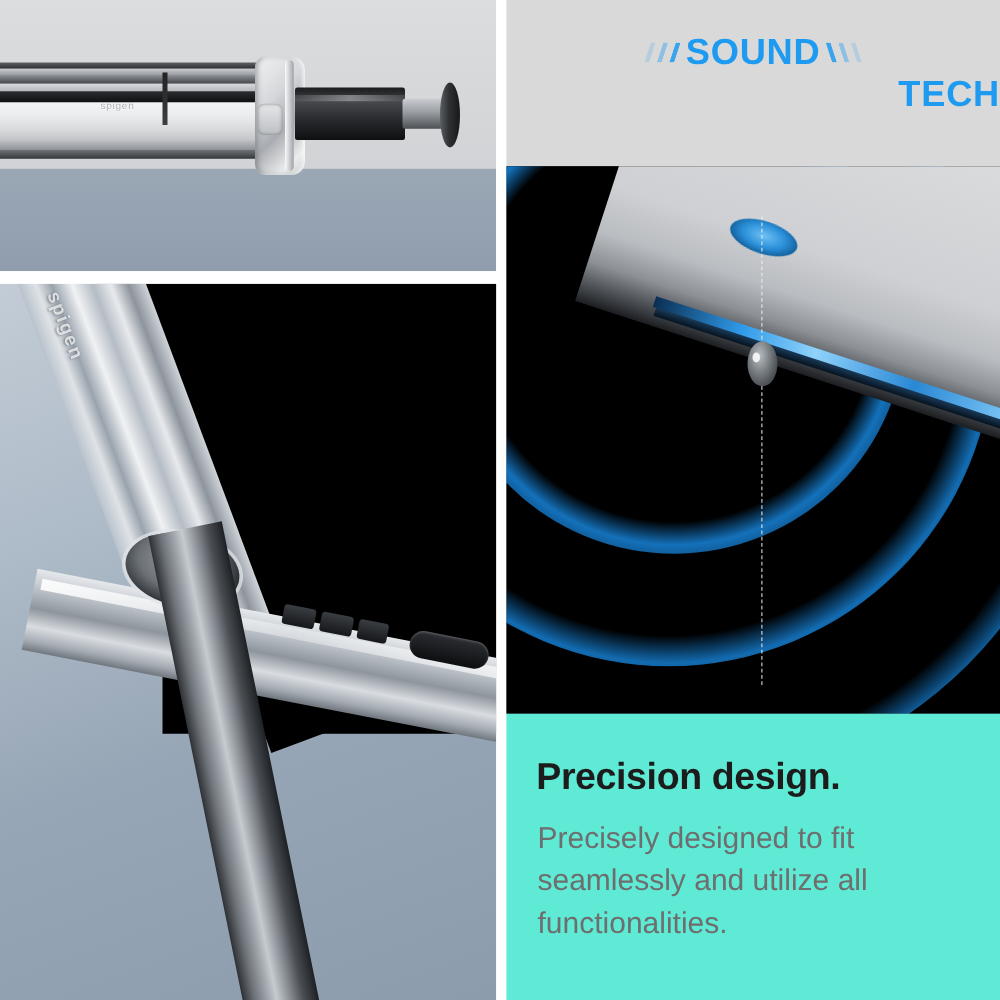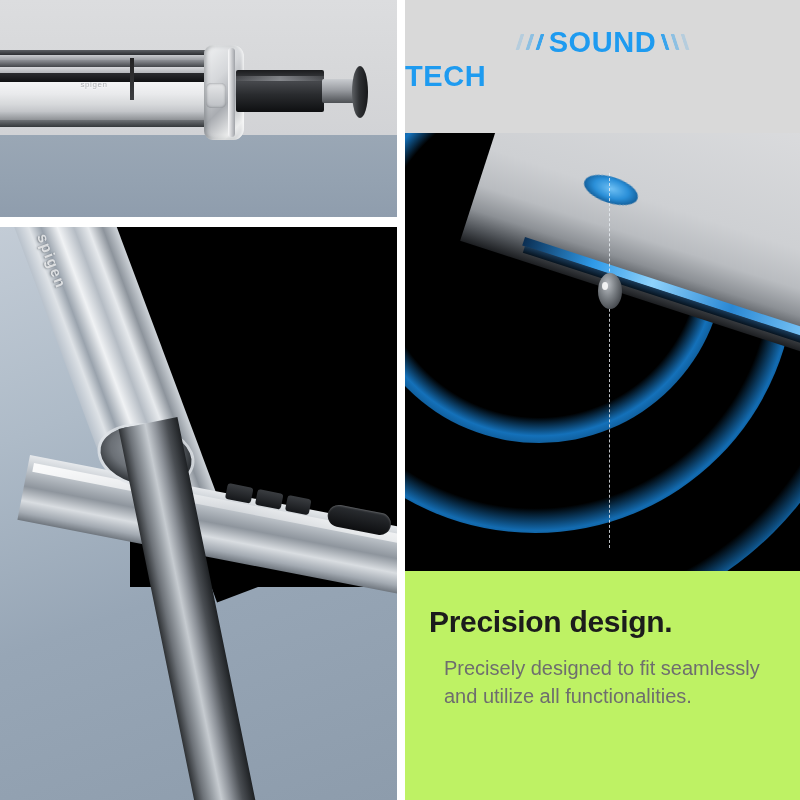--- a/index.html
+++ b/index.html
@@ -99,21 +99,21 @@
     box-shadow:0 0 0 3px rgba(224,228,232,.75);}
   
   .pen-long{position:absolute;left:118px;top:196px;width:60px;height:520px;
     transform:rotate(-11.5deg);transform-origin:top center;
     background:linear-gradient(90deg,#2e3134 0%,#6d7278 16%,#9fa5ab 33%,
                #c6cbd0 45%,#8b9097 62%,#4a4e53 80%,#1e2124 100%);
     border-radius:0 0 4px 4px;}
 
   
   #panel-headline{left:405px;top:0px;width:395px;height:133px;background:#d9d9d9;}
-  .headline-wrap{position:absolute;left:0;top:26px;width:100%;text-align:left;}
+  .headline-wrap{position:absolute;left:0;top:26px;width:100%;text-align:right;}
   .hl-row{display:flex;align-items:center;justify-content:center;gap:7px;}
   .hl-main{font-size:29px;font-weight:700;color:#1e9bf0;letter-spacing:.6px;
     line-height:1.12;}
   .hl-sub{font-size:29px;font-weight:700;color:#1e9bf0;letter-spacing:.6px;
     line-height:1.12;margin-top:2px;}
   .chev{display:inline-flex;align-items:center;gap:1px;}
   .chev i{display:block;width:5px;height:16px;border-right:4px solid #1e9bf0;
     border-radius:1px;transform:skewX(-18deg);}
   .chev.left i:nth-child(1){opacity:.18;}
   .chev.left i:nth-child(2){opacity:.40;}
@@ -157,25 +157,25 @@
                #7ec8f8 58%,#1f6fb4 74%,#0a2c4e 100%);}
   .phone-darkrim{position:absolute;left:120px;top:113px;width:520px;height:7px;
     transform:rotate(18deg);transform-origin:left top;
     background:linear-gradient(180deg,#1a3a58,#06131f);}
   .earpiece-blue{position:absolute;left:178px;top:44px;width:56px;height:26px;
     border-radius:50%;transform:rotate(18deg);
     background:radial-gradient(ellipse at 50% 45%,#6fc0f4 0%,#2a8fd8 45%,#115b96 75%,rgba(0,0,0,0) 100%);
     filter:blur(.6px);}
 
   
-  #panel-copy{left:405px;top:571px;width:395px;height:229px;background:#bef264;}
+  #panel-copy{left:405px;top:571px;width:395px;height:229px;background:#5eead4;}
   .copy-inner{position:absolute;left:24px;top:34px;right:12px;}
   .copy-title{font-size:30px;font-weight:700;color:#1c1c1c;letter-spacing:-.3px;
     margin:0 0 16px 0;line-height:1.1;}
-  .copy-body{font-size:20px;color:#6e6e6e;line-height:1.42;font-weight:400;margin:15px;}
+  .copy-body{font-size:24px;color:#6e6e6e;line-height:1.42;font-weight:400;margin:1px;}
 
   
   .gutter{position:absolute;background:#fff;}
   .g-v{left:397px;top:0;width:8px;height:800px;}
   .g-h{left:0;top:217px;width:397px;height:10px;}
 </style>
 </head>
 <body>
 
 <div class="canvas">

